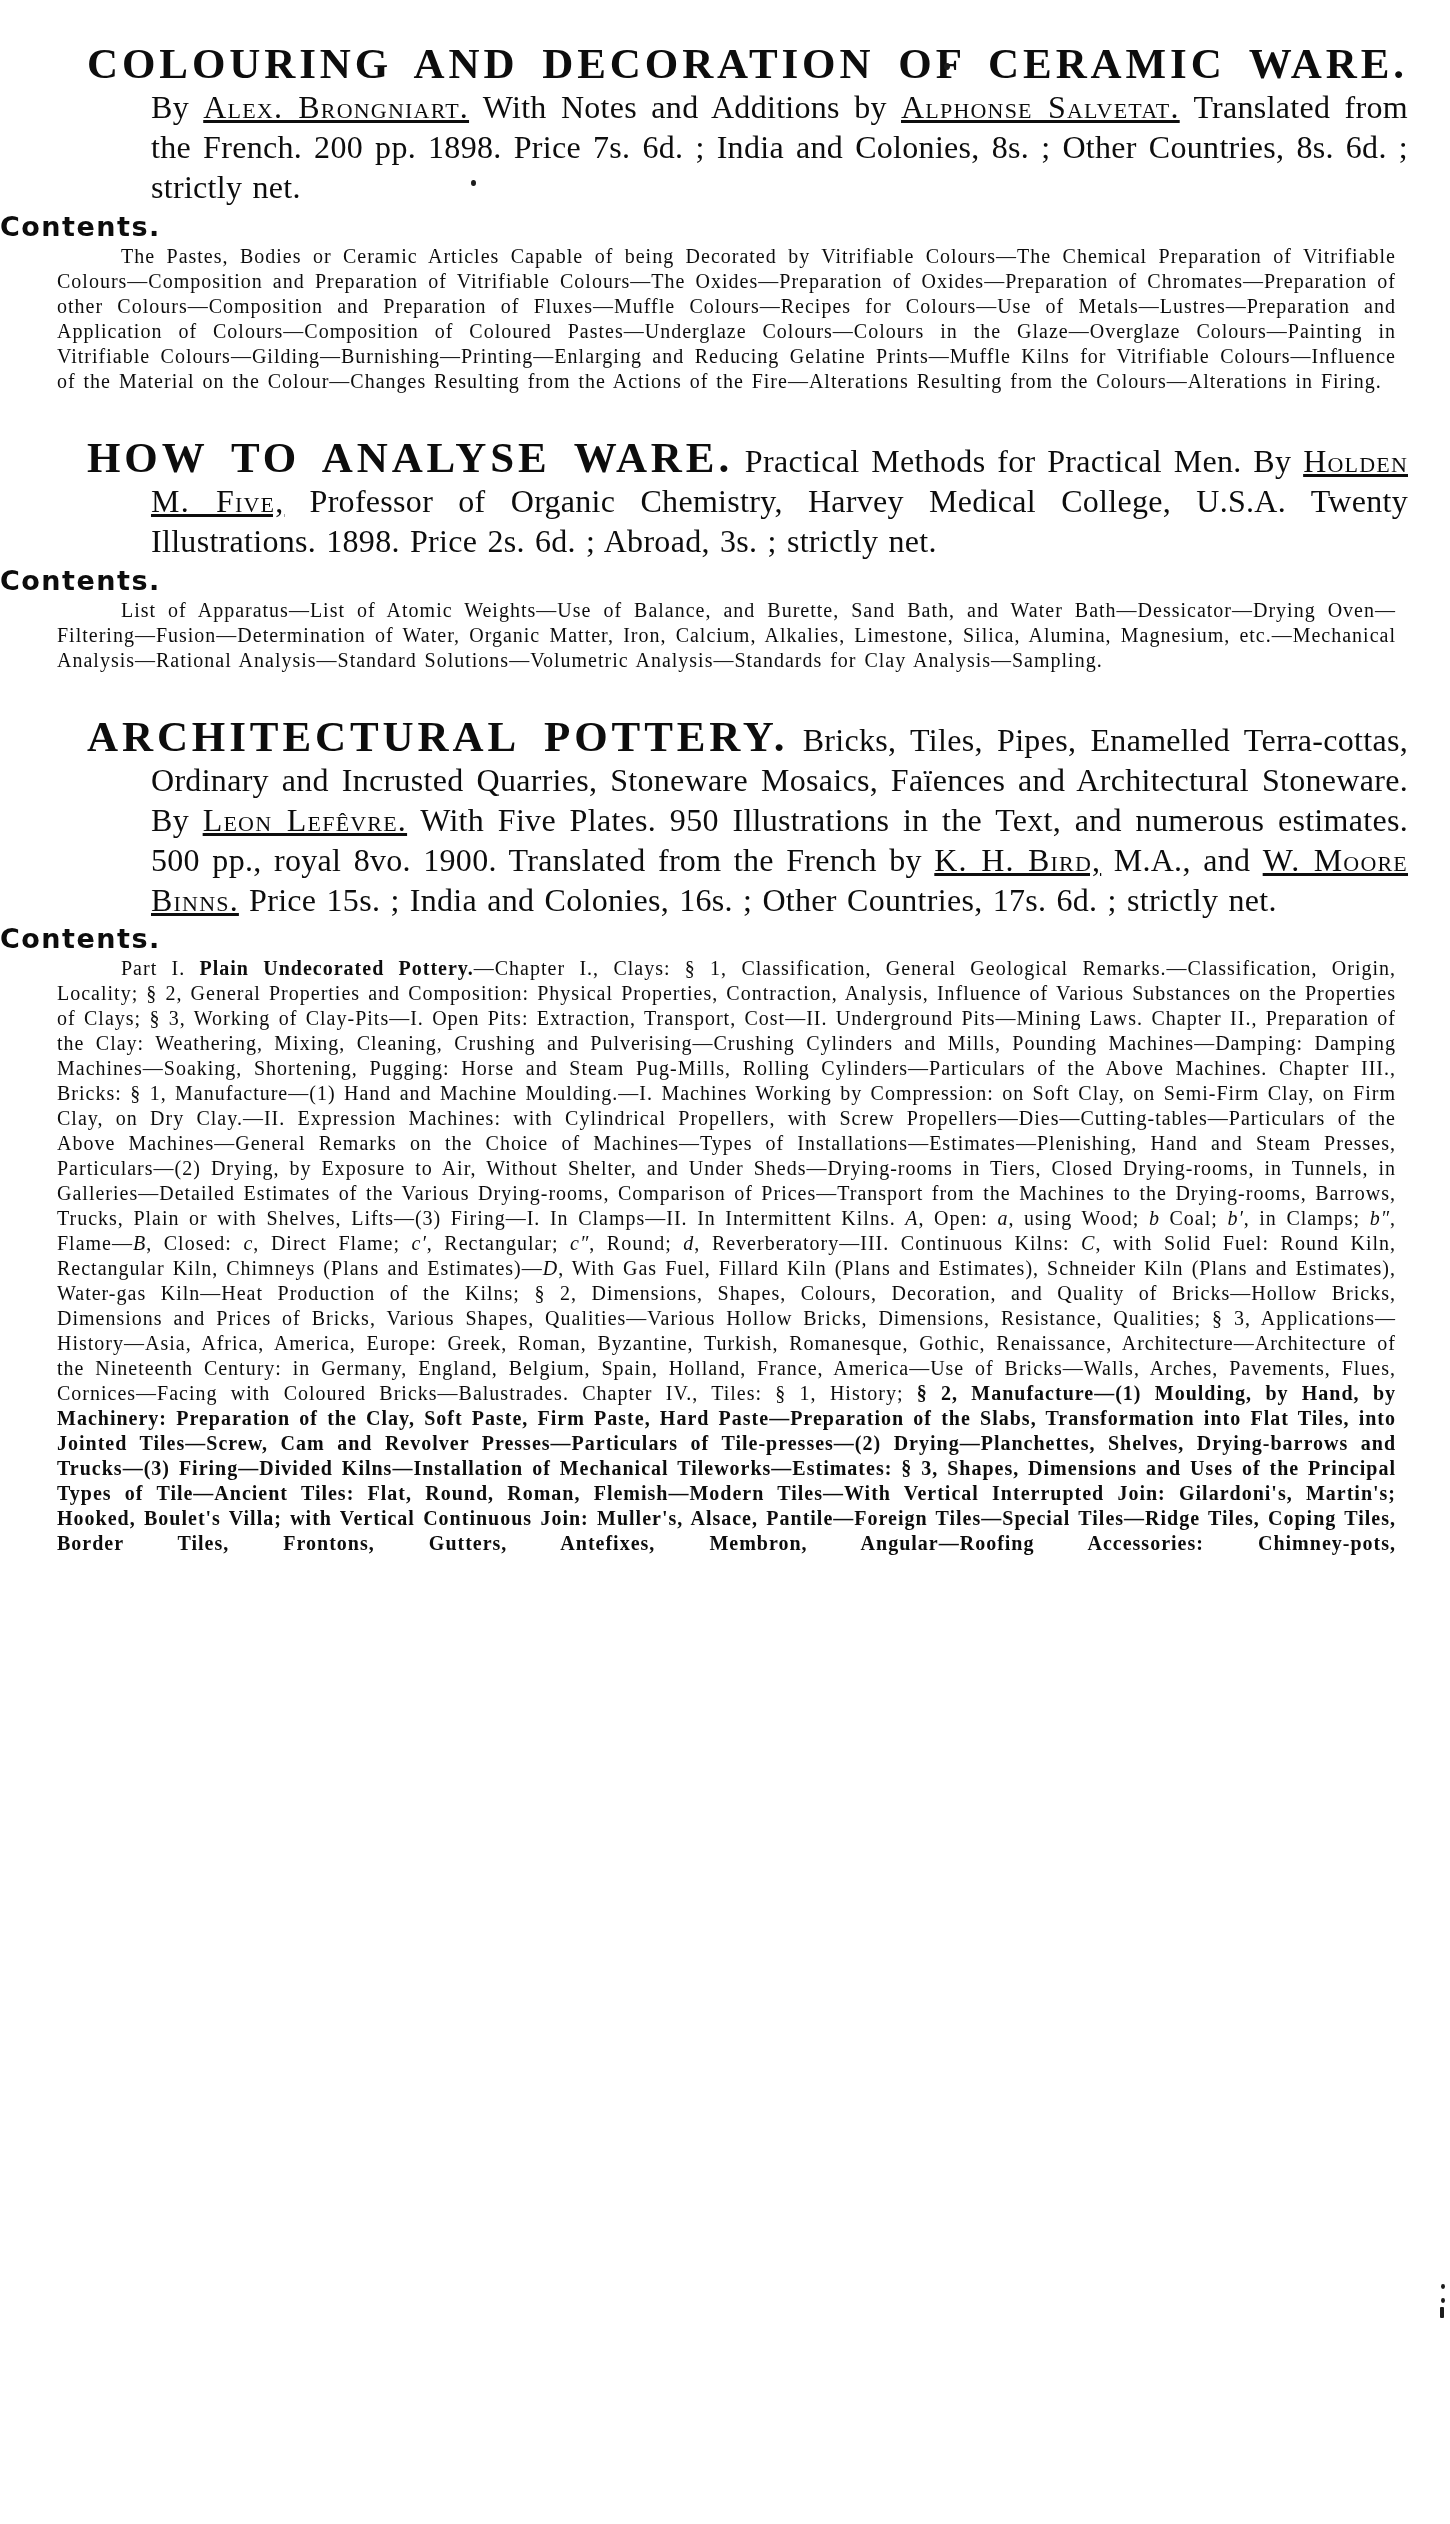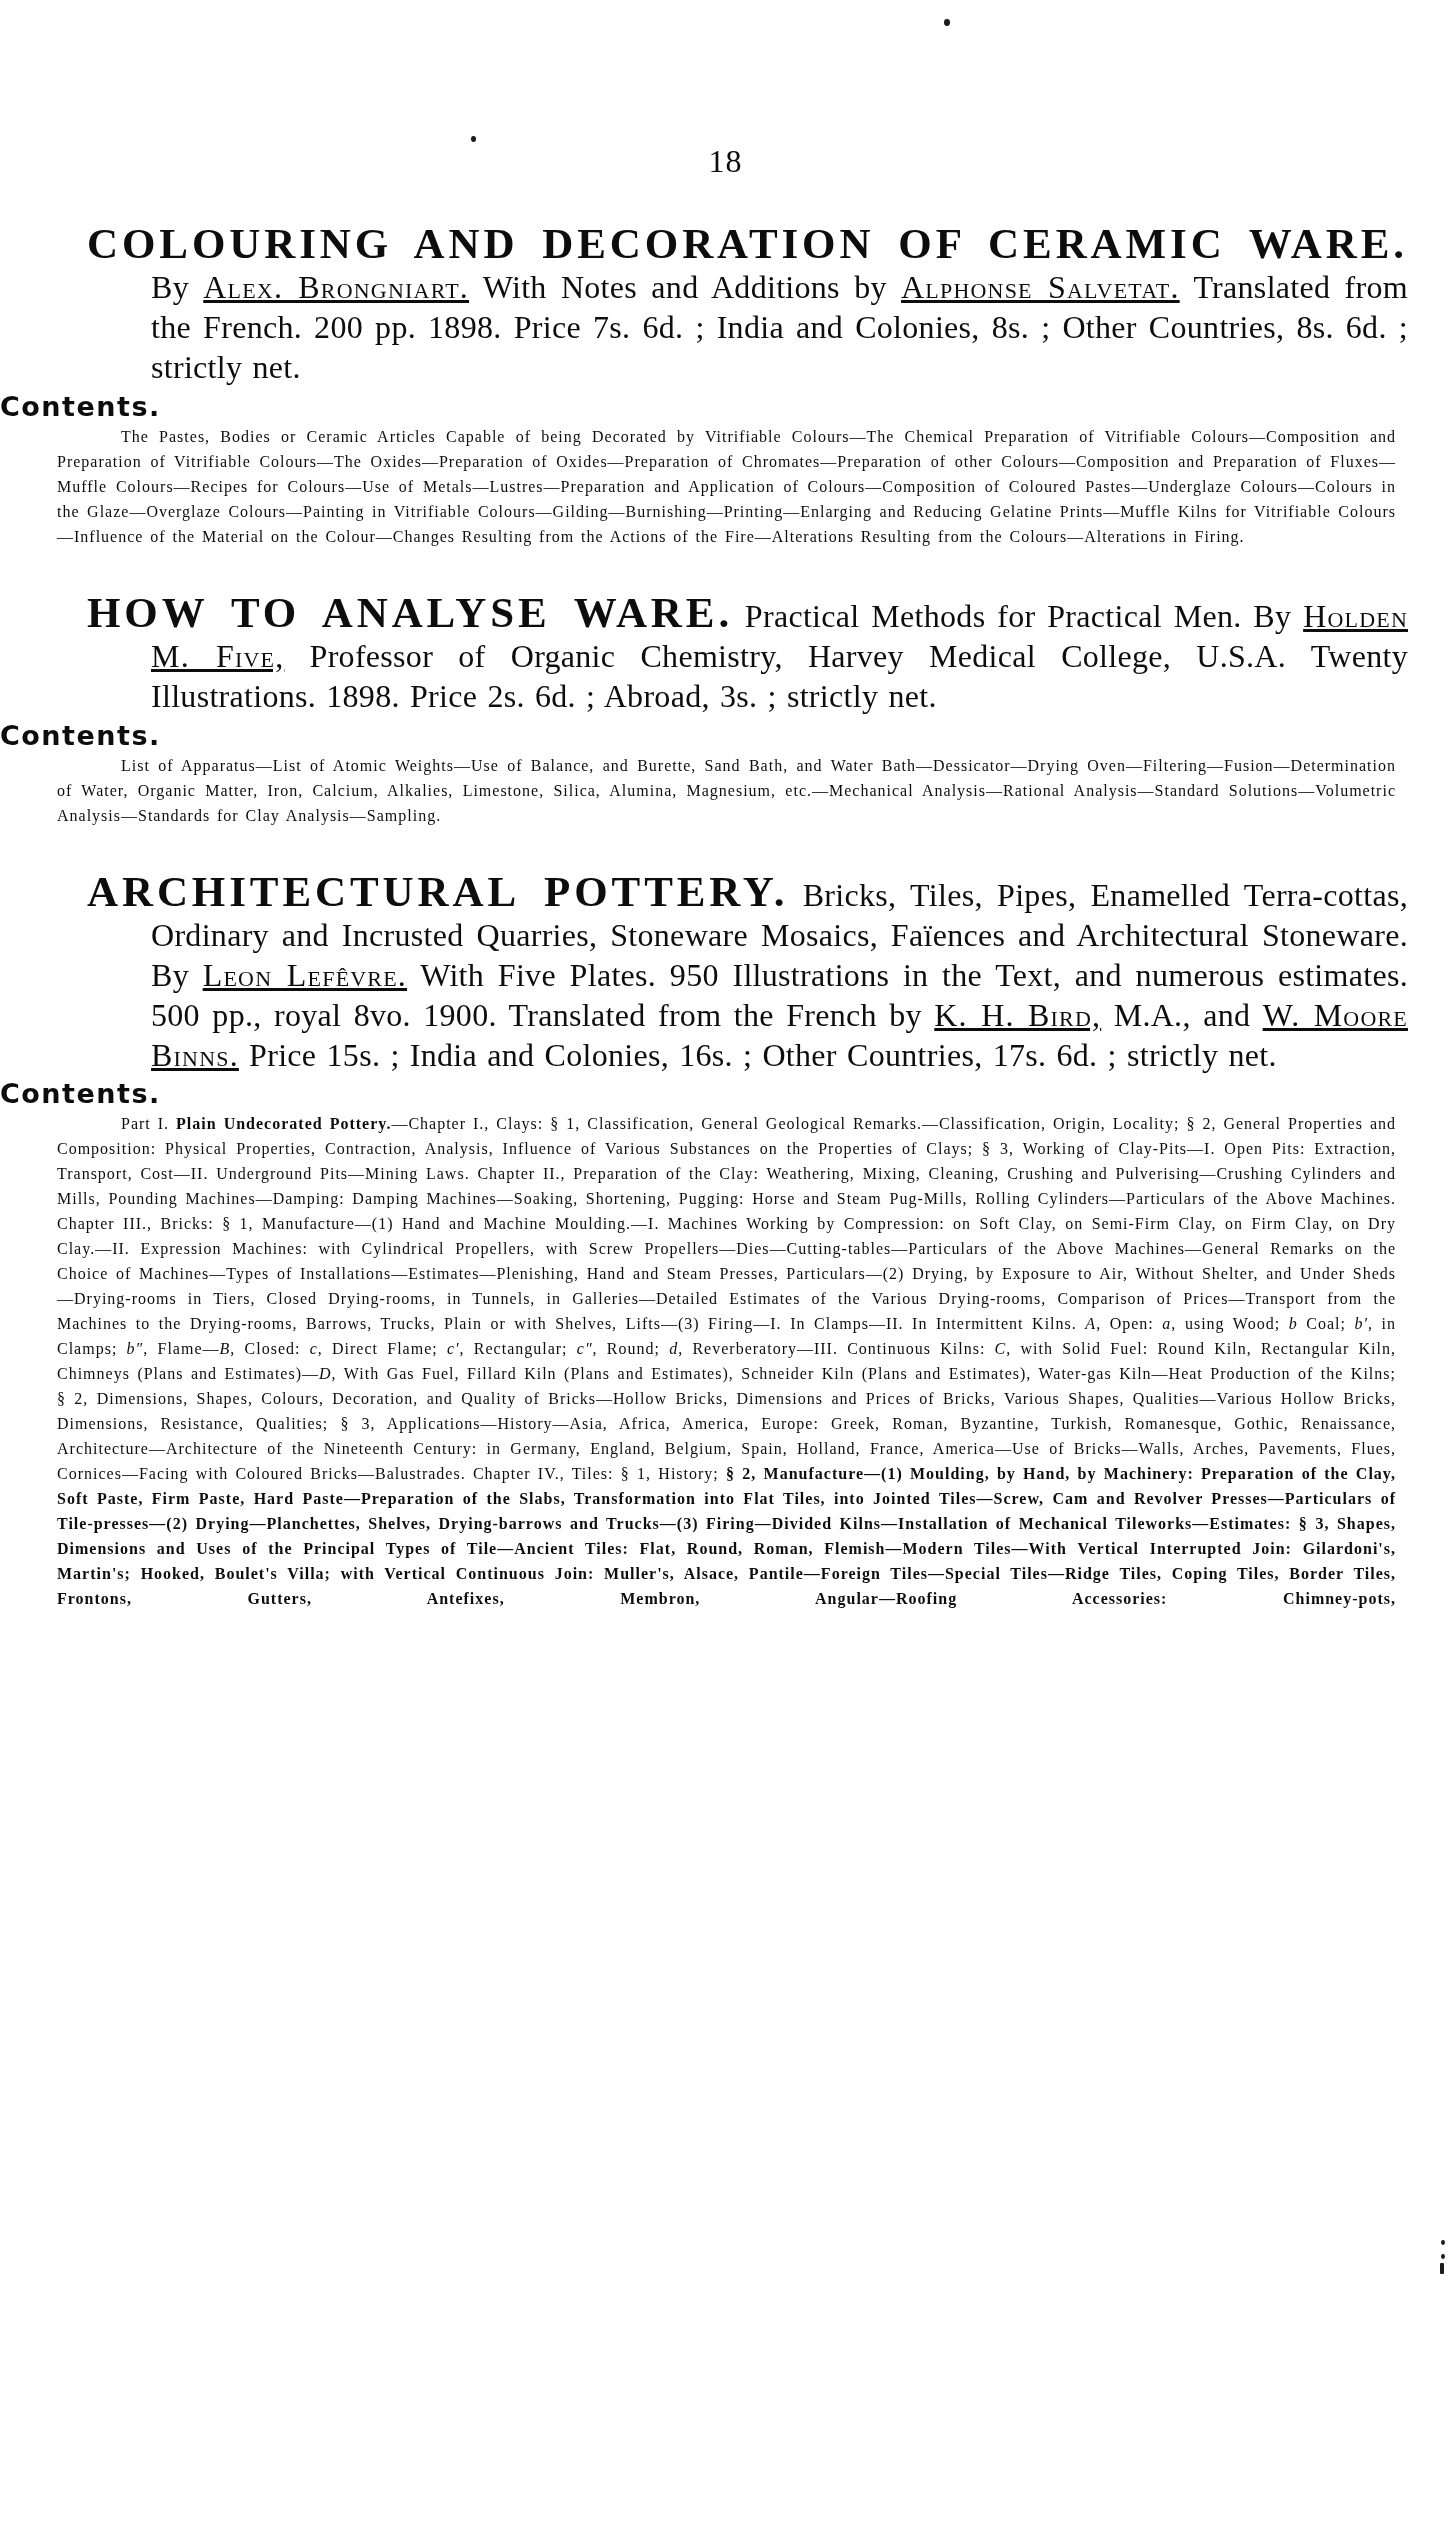--- a/index.html
+++ b/index.html
@@ -46,21 +46,21 @@
     margin: 3.9px 0 1.9px 0;
     text-align: left;
     font-family: "DejaVu Sans", sans-serif;
     font-weight: bold;
     font-size: 27px;
     letter-spacing: 1.5px;
   }
   .contents-text {
     margin: 0 55px 0 57px;
     text-indent: 64px;
-    font-size: 16px;
+    font-size: 20px;
     line-height: 25px;
     text-align: justify;
     letter-spacing: 1px;
     word-spacing: 1.9px;
   }
   .justify-last { text-align-last: justify; }
   .speck {
     position: absolute;
     background: #1c1c1c;
     border-radius: 50%;
@@ -69,21 +69,20 @@
   #speck2 { left: 471px;  top: 136px;  width: 4.8px; height: 5.8px;  }
   #speck3 { left: 1441px; top: 2240px; width: 3.9px; height: 4.8px;  }
   #speck4 { left: 1441px; top: 2254px; width: 3.9px; height: 4.8px;  }
   #speck5 { left: 1440px; top: 2263px; width: 3.9px; height: 10.6px; border-radius: 1px; }
 </style>
 </head>
 <body>
 
 <main class="page">
 
-  <div class="pageno">18</div>
 
   <section>
     <p class="entry-heading"><span class="seg-title">COLOURING AND DECORATION OF CERAMIC WARE.</span><span>  By </span><span class="seg-sc">Alex. Brongniart.</span><span>  With Notes and Additions by </span><span class="seg-sc">Alphonse Salvetat.</span><span>  Translated from the French.  200 pp.  1898.  Price 7s. 6d.&nbsp;;  India and Colonies, 8s.&nbsp;;  Other Countries, 8s. 6d.&nbsp;;  strictly net.</span></p>
     <h3 class="contents-heading">Contents.</h3>
     <p class="contents-text"><span>The Pastes, Bodies or Ceramic Articles Capable of being Decorated by Vitrifiable Colours—The Chemical Preparation of Vitrifiable Colours—Composition and Preparation of Vitrifiable Colours—The Oxides—Preparation of Oxides—Preparation of Chromates—Preparation of other Colours—Composition and Preparation of Fluxes—Muffle Colours—Recipes for Colours—Use of Metals—Lustres—Preparation and Application of Colours—Composition of Coloured Pastes—Underglaze Colours—Colours in the Glaze—Overglaze Colours—Painting in Vitrifiable Colours—Gilding—Burnishing—Printing—Enlarging and Reducing Gelatine Prints—Muffle Kilns for Vitrifiable Colours—Influence of the Material on the Colour—Changes Resulting from the Actions of the Fire—Alterations Resulting from the Colours—Alterations in Firing.</span></p>
   </section>
 
   <section>
     <p class="entry-heading"><span class="seg-title">HOW TO ANALYSE WARE.</span><span>  Practical Methods for Practical Men.  By </span><span class="seg-sc">Holden M. Five,</span><span> Professor of Organic Chemistry, Harvey Medical College, U.S.A.  Twenty Illustrations.  1898.  Price 2s. 6d.&nbsp;;  Abroad, 3s.&nbsp;;  strictly net.</span></p>
     <h3 class="contents-heading">Contents.</h3>

